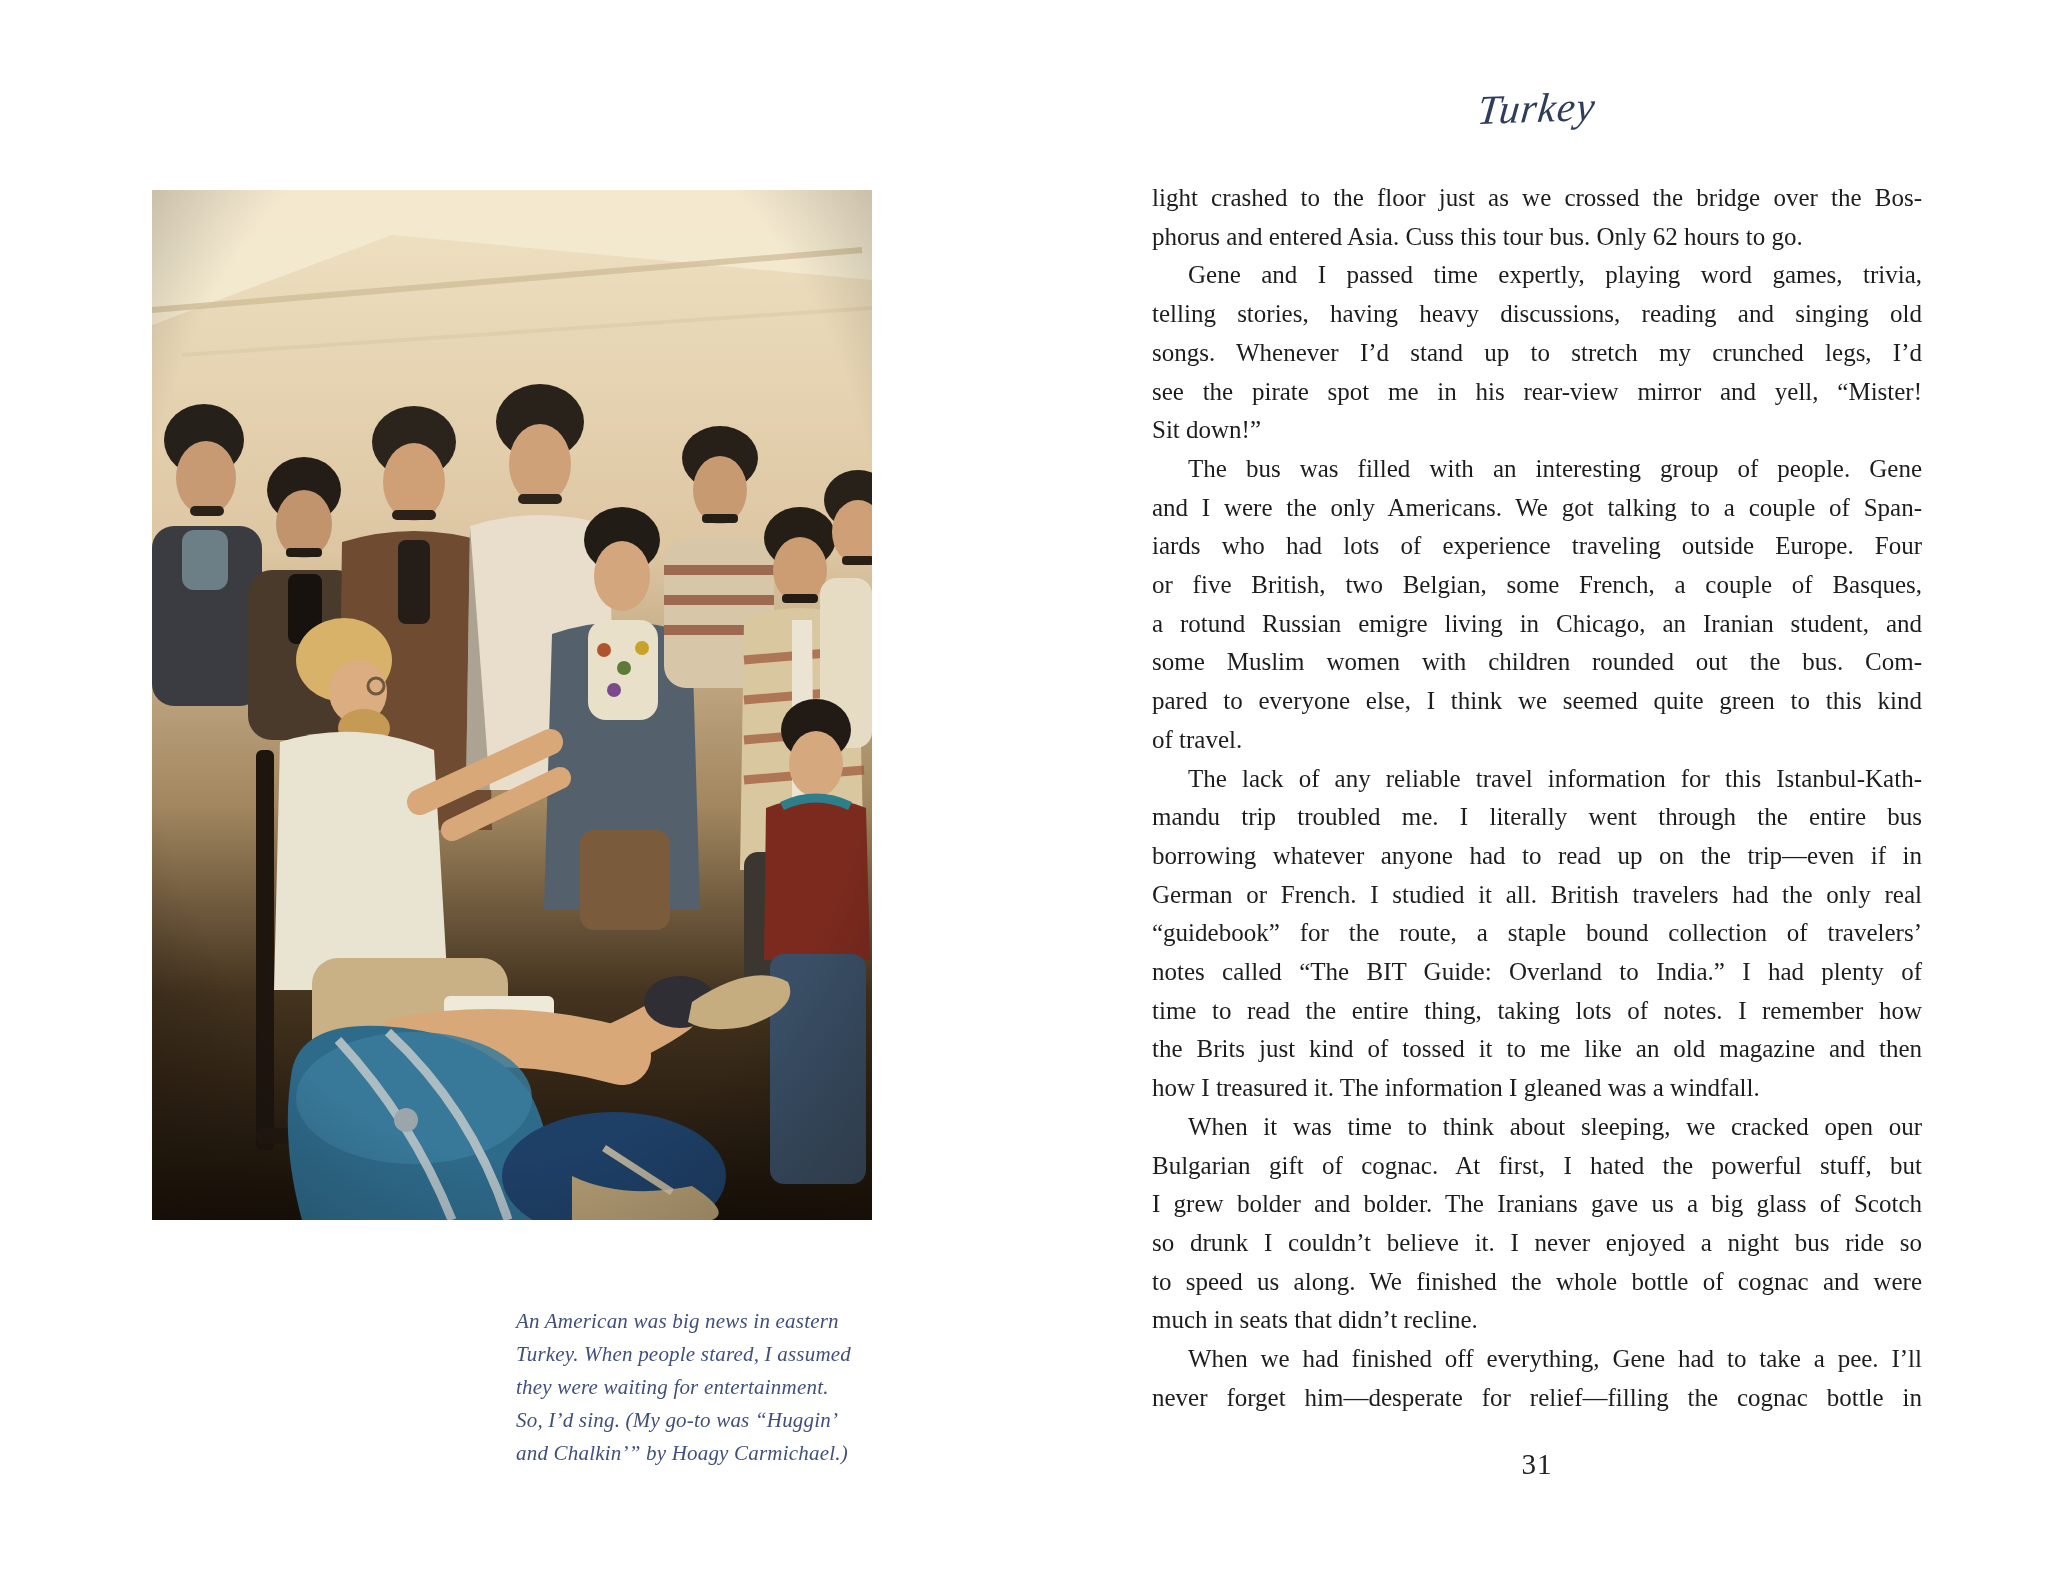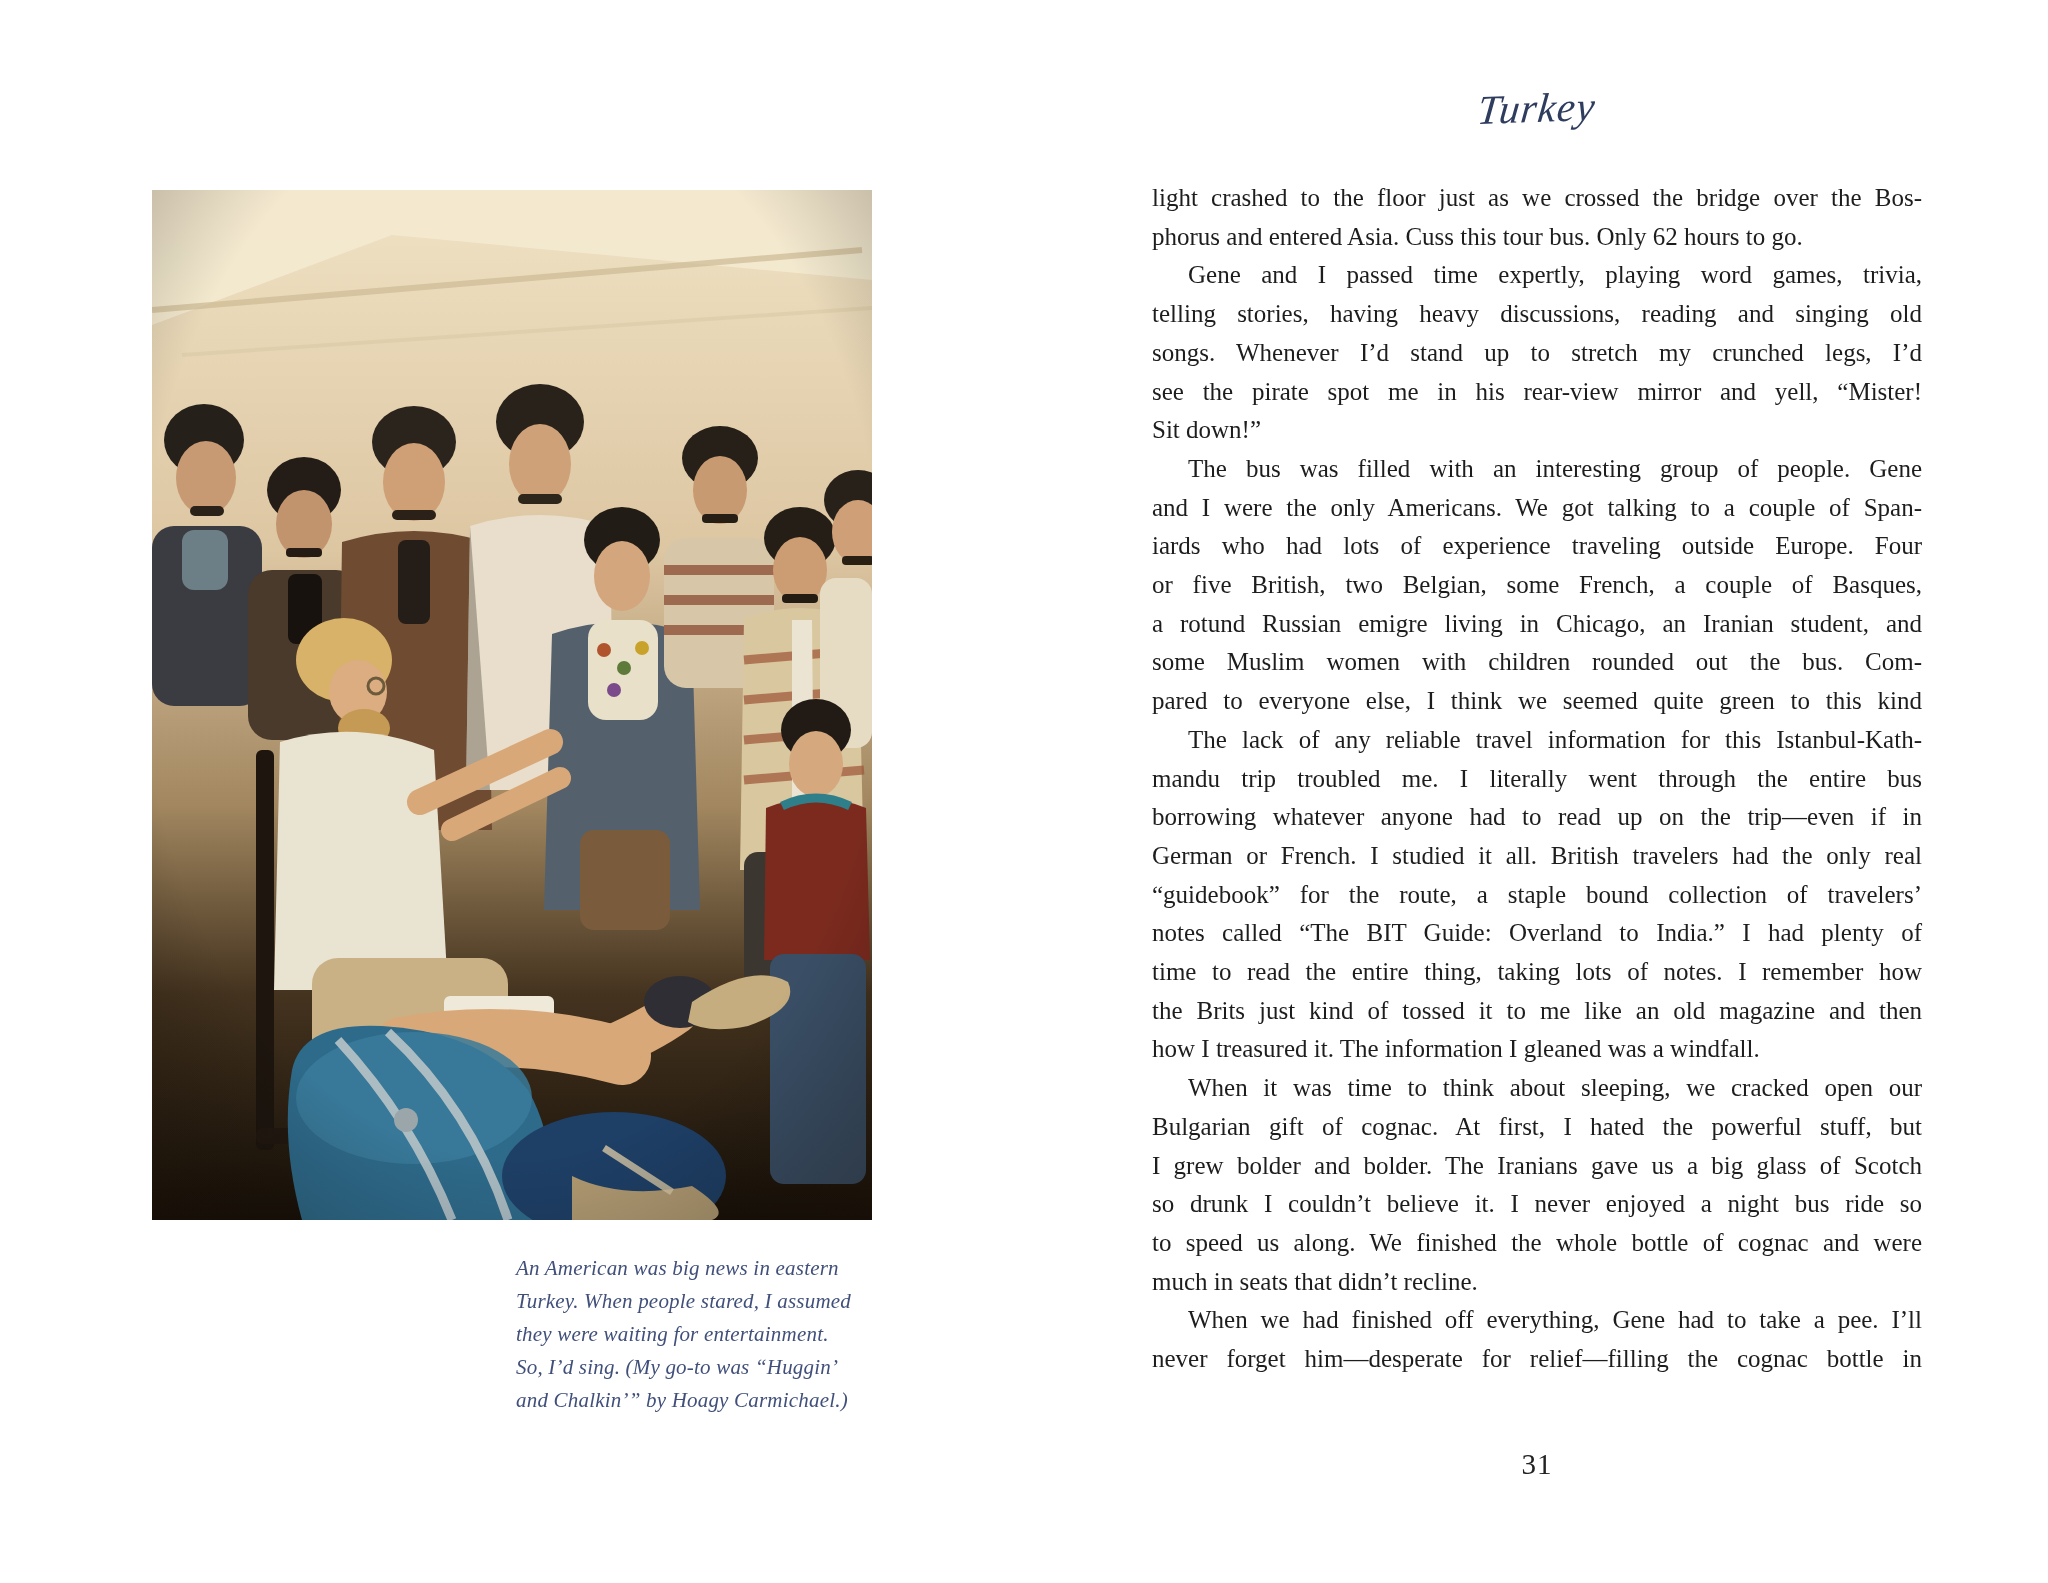--- a/index.html
+++ b/index.html
@@ -9,21 +9,21 @@
     background:#ffffff;
     font-family:"Liberation Serif","DejaVu Serif",serif;
     overflow:hidden;
   }
   
   .photo-frame{
     position:absolute;left:152px;top:190px;width:720px;height:1030px;margin:0;
   }
   .photo-frame svg{display:block;width:100%;height:100%;}
   .caption{
-    position:absolute;left:516px;top:1252px;width:384px;
+    position:absolute;left:516px;top:1305px;width:384px;
     font-style:italic;font-size:21px;line-height:33px;letter-spacing:.2px;
   }
   .caption-line{white-space:nowrap;}
   
   .running-head{
     position:absolute;left:1152px;top:84px;width:770px;
     text-align:center;
   }
   .running-head span{
     display:inline-block;
@@ -185,20 +185,21 @@
         <div class="body-line">songs. Whenever I’d stand up to stretch my crunched legs, I’d</div>
         <div class="body-line">see the pirate spot me in his rear-view mirror and yell, “Mister!</div>
         <div class="body-line para-end">Sit down!”</div>
         <div class="body-line indent">The bus was filled with an interesting group of people. Gene</div>
         <div class="body-line">and I were the only Americans. We got talking to a couple of Span-</div>
         <div class="body-line">iards who had lots of experience traveling outside Europe. Four</div>
         <div class="body-line">or five British, two Belgian, some French, a couple of Basques,</div>
         <div class="body-line">a rotund Russian emigre living in Chicago, an Iranian student, and</div>
         <div class="body-line">some Muslim women with children rounded out the bus. Com-</div>
         <div class="body-line">pared to everyone else, I think we seemed quite green to this kind</div>
+        <div class="body-line para-end">of travel.</div>
         <div class="body-line indent">The lack of any reliable travel information for this Istanbul-Kath-</div>
         <div class="body-line">mandu trip troubled me. I literally went through the entire bus</div>
         <div class="body-line">borrowing whatever anyone had to read up on the trip—even if in</div>
         <div class="body-line">German or French. I studied it all. British travelers had the only real</div>
         <div class="body-line">“guidebook” for the route, a staple bound collection of travelers’</div>
         <div class="body-line">notes called “The BIT Guide: Overland to India.” I had plenty of</div>
         <div class="body-line">time to read the entire thing, taking lots of notes. I remember how</div>
         <div class="body-line">the Brits just kind of tossed it to me like an old magazine and then</div>
         <div class="body-line para-end">how I treasured it. The information I gleaned was a windfall.</div>
         <div class="body-line indent">When it was time to think about sleeping, we cracked open our</div>

